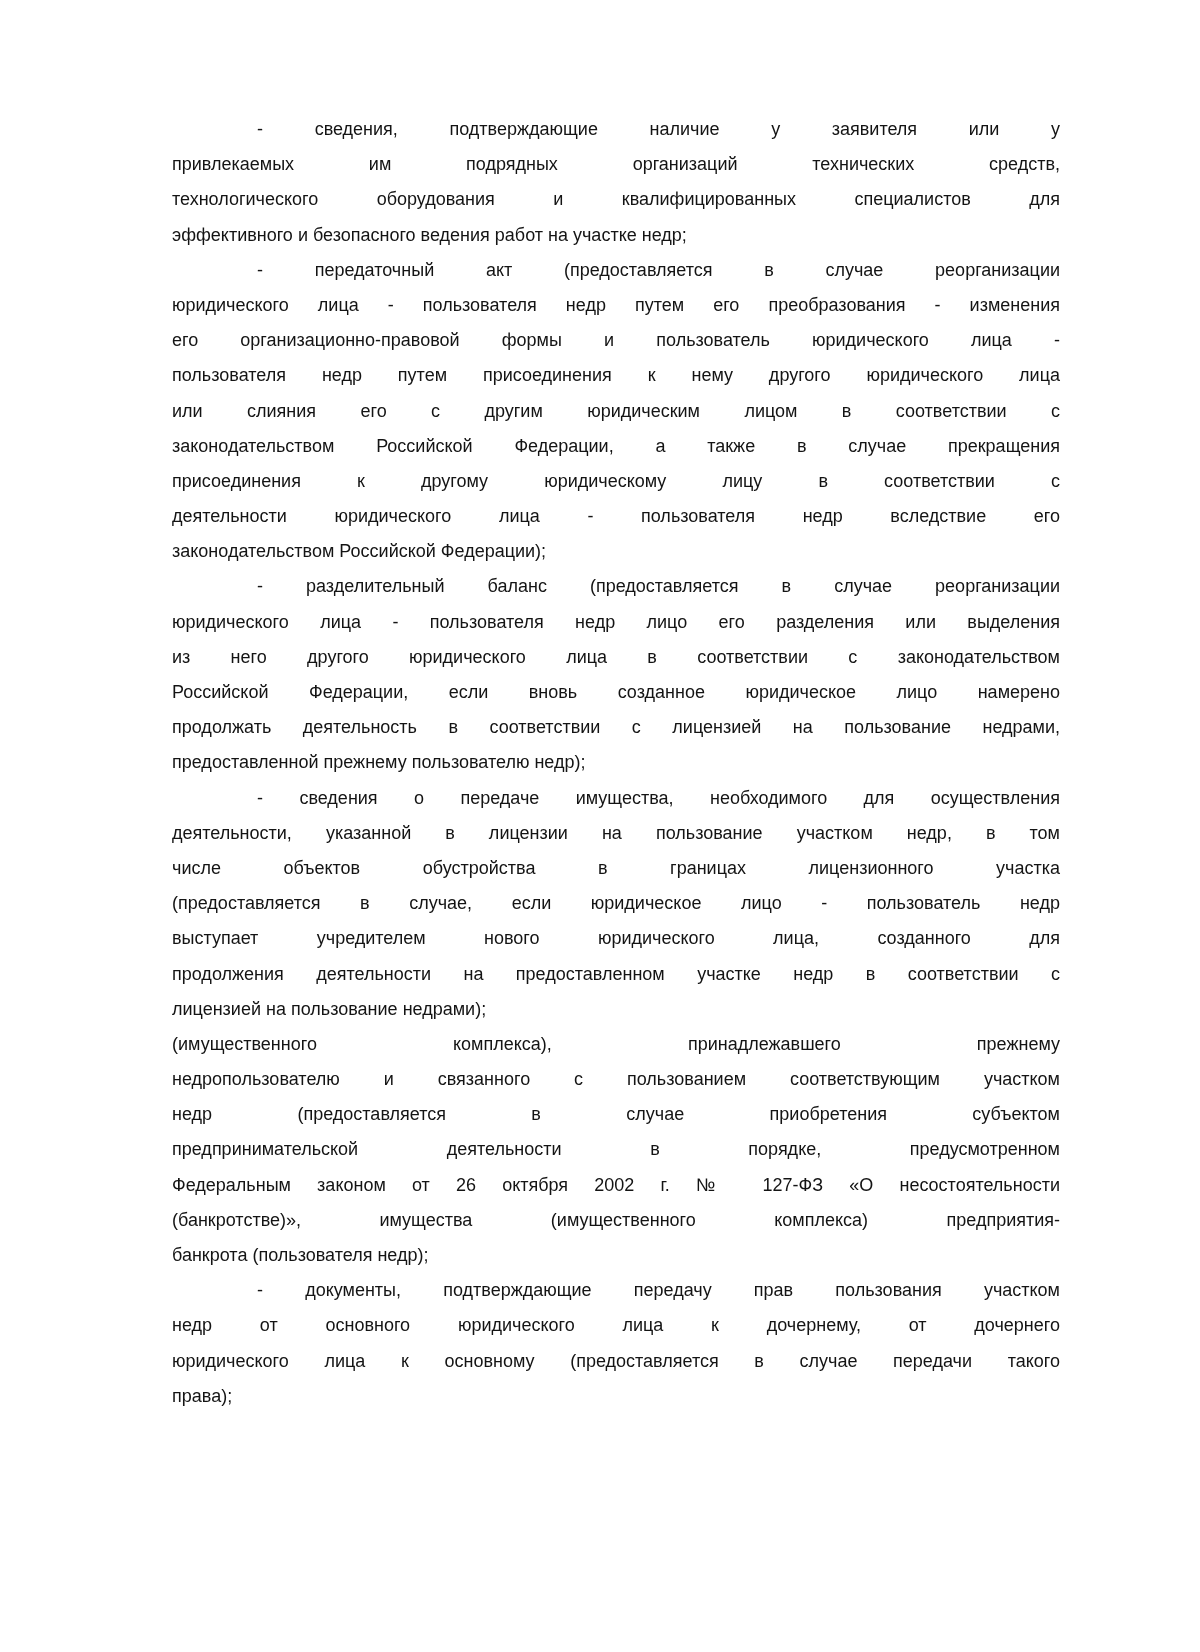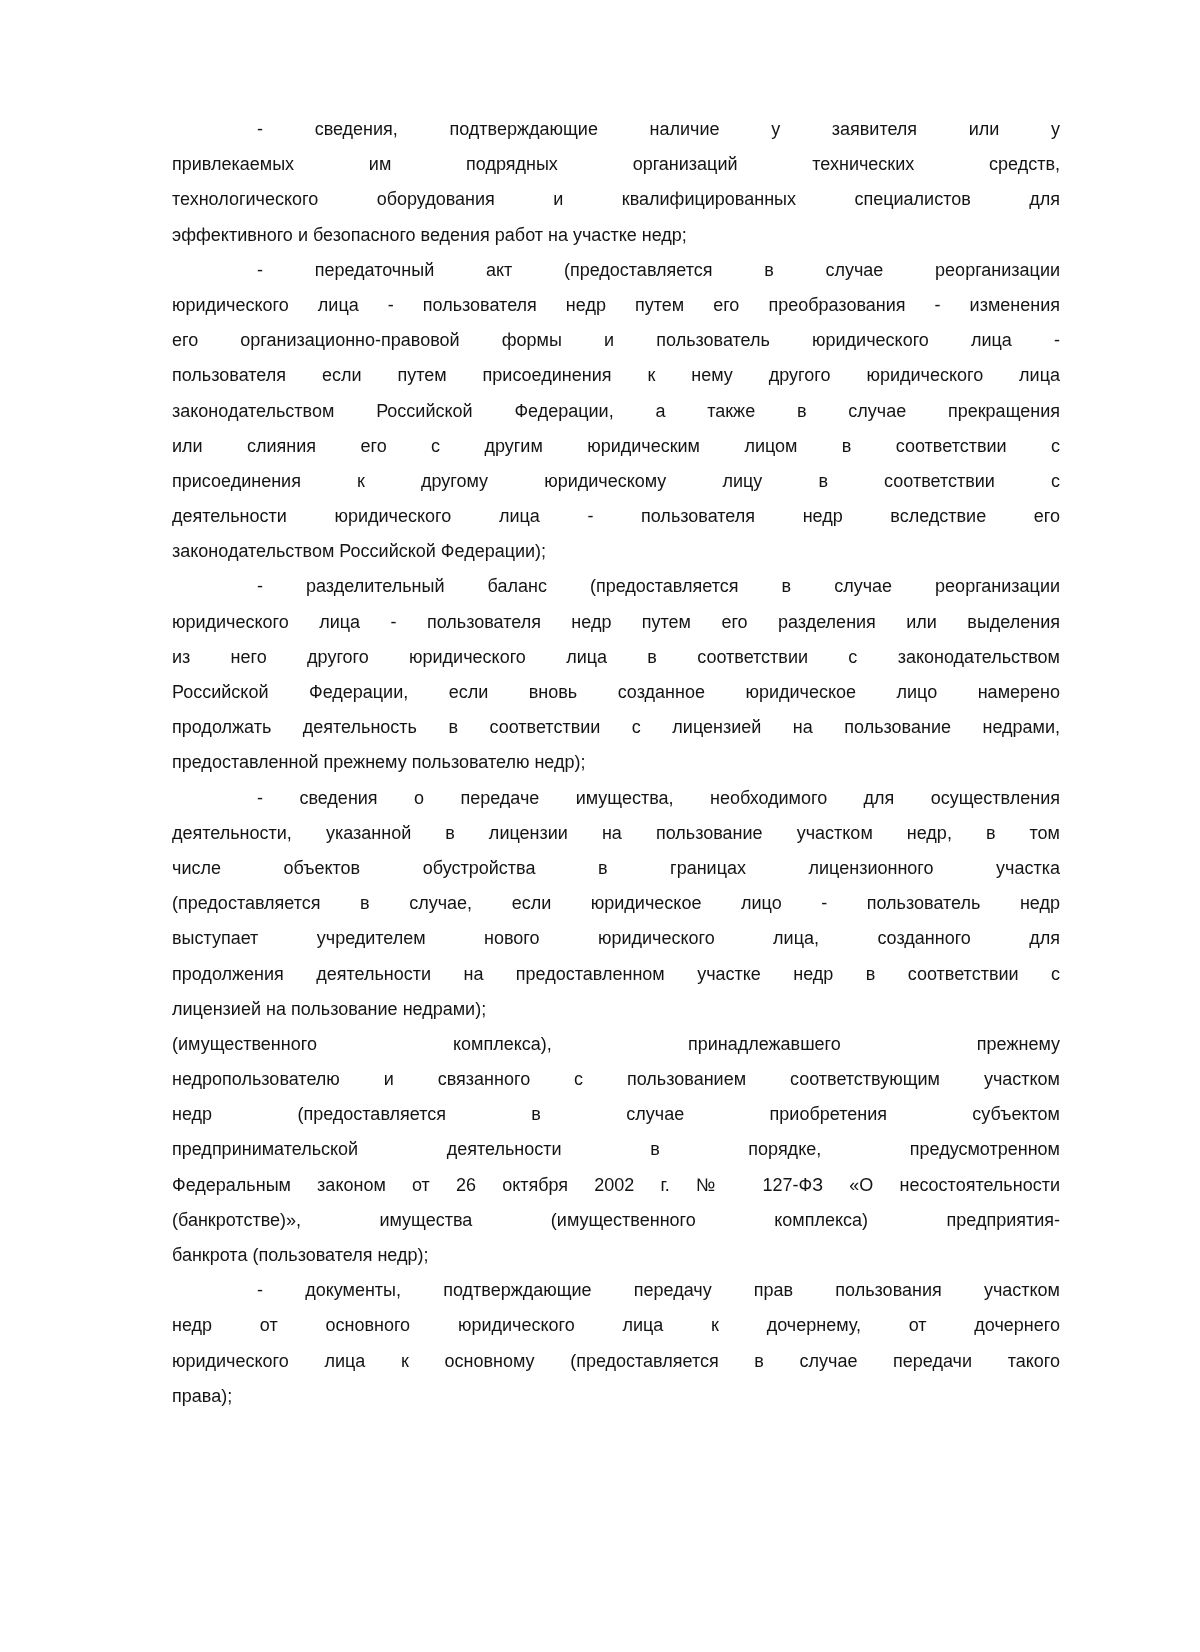--- a/index.html
+++ b/index.html
@@ -35,31 +35,31 @@
       <span class="line indent">-   сведения,   подтверждающие   наличие   у   заявителя   или   у</span>
       <span class="line">привлекаемых им подрядных организаций технических средств,</span>
       <span class="line">технологического оборудования и квалифицированных специалистов для</span>
       <span class="line last">эффективного и безопасного ведения работ на участке недр;</span>
     </div>
 
     <div class="para">
       <span class="line indent">- передаточный акт (предоставляется в случае реорганизации</span>
       <span class="line">юридического лица - пользователя недр путем его преобразования - изменения</span>
       <span class="line">его организационно-правовой формы и пользователь юридического лица -</span>
-      <span class="line">пользователя если путем присоединения к нему другого юридического лица</span>
+      <span class="line">пользователя недр путем присоединения к нему другого юридического лица</span>
+      <span class="line">или слияния его с другим юридическим лицом в соответствии с</span>
       <span class="line">законодательством Российской Федерации, а также в случае прекращения</span>
-      <span class="line">или слияния его с другим юридическим лицом в соответствии с</span>
       <span class="line">присоединения к другому юридическому лицу в соответствии с</span>
       <span class="line">деятельности юридического лица - пользователя недр вследствие его</span>
       <span class="line last">законодательством Российской Федерации);</span>
     </div>
 
     <div class="para">
       <span class="line indent">- разделительный баланс (предоставляется в случае реорганизации</span>
-      <span class="line">юридического лица - пользователя недр путем его разделения или выделения</span>
+      <span class="line">юридического лица - пользователя недр лицо его разделения или выделения</span>
       <span class="line">из него другого юридического лица в соответствии с законодательством</span>
       <span class="line">Российской Федерации, если вновь созданное юридическое лицо намерено</span>
       <span class="line">продолжать деятельность в соответствии с лицензией на пользование недрами,</span>
       <span class="line last">предоставленной прежнему пользователю недр);</span>
     </div>
 
     <div class="para">
       <span class="line indent">- сведения о передаче имущества, необходимого для осуществления</span>
       <span class="line">деятельности, указанной в лицензии на пользование участком недр, в том</span>
       <span class="line">числе объектов обустройства в границах лицензионного участка</span>

